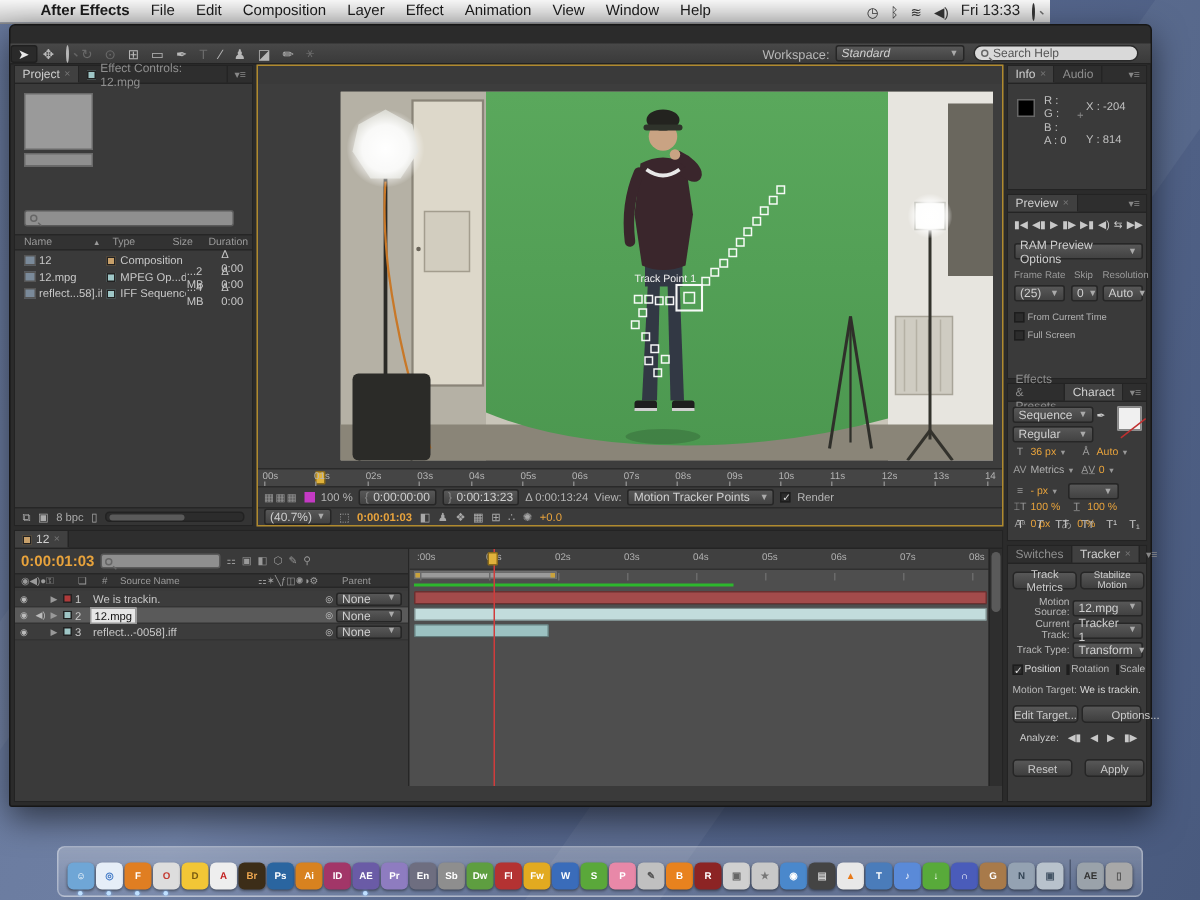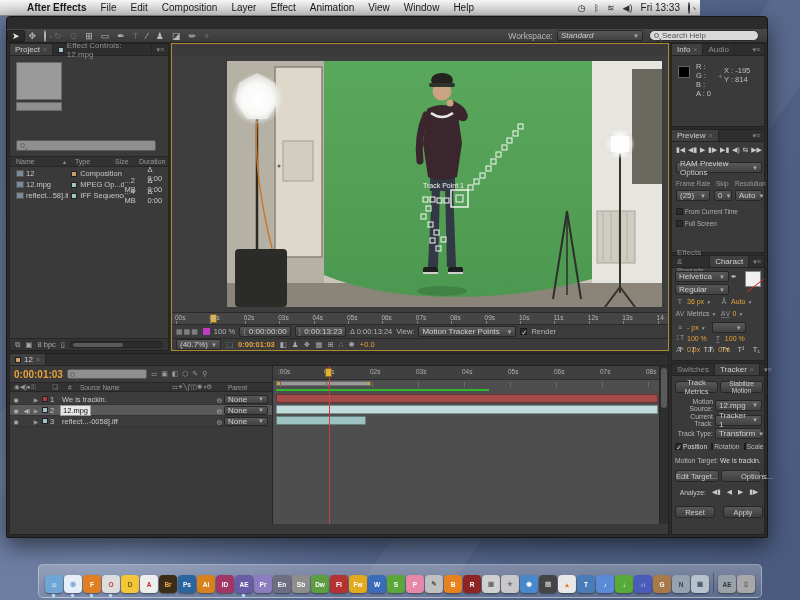--- a/index.html
+++ b/index.html
@@ -447,22 +447,22 @@
             <span>Audio</span>
           </div>
         <div class="pmenu">▾≡</div>
       </div>
       <div class="info-body">
         <span class="blackswatch"></span>
         <span class="chline" style="top:4px;">R :</span>
         <span class="chline" style="top:13px;">G :</span>
         <span class="chline" style="top:22px;">B :</span>
         <span class="chline" style="top:31px;">A : 0</span>
-        <span class="xyline" style="top:8px;">X : -195</span>
-        <span class="xyline" style="top:17px;">Y : 814</span>
+        <span class="xyline" style="top:8px;">X : -204</span>
+        <span class="xyline" style="top:30px;">Y : 814</span>
         <span style="position:absolute;left:46px;top:14px;color:#888;">+</span>
       </div>
     </div>
 
     <div class="panel" id="preview">
       <div class="tabstrip">
         <div class="tab active">
             <span>Preview</span>
             <span class="x">×</span>
           </div>
@@ -512,21 +512,21 @@
         <div class="tab">
             <span>Effects &amp; Presets</span>
           </div>
         <div class="tab active">
             <span>Charact</span>
           </div>
         <div class="pmenu">▾≡</div>
       </div>
       <div class="crow" style="top:15px;">
         <span class="dd" style="width:54px;">
-            <span>Helvetica</span>
+            <span>Sequence</span>
             <span class="arr" style="margin-left:auto;">▼</span>
           </span>
         <span style="color:#ccc;">✒</span>
       </div>
       <div class="colorbox"></div>
       <div class="crow" style="top:28px;">
         <span class="dd" style="width:54px;">
             <span>Regular</span>
             <span class="arr" style="margin-left:auto;">▼</span>
           </span>

